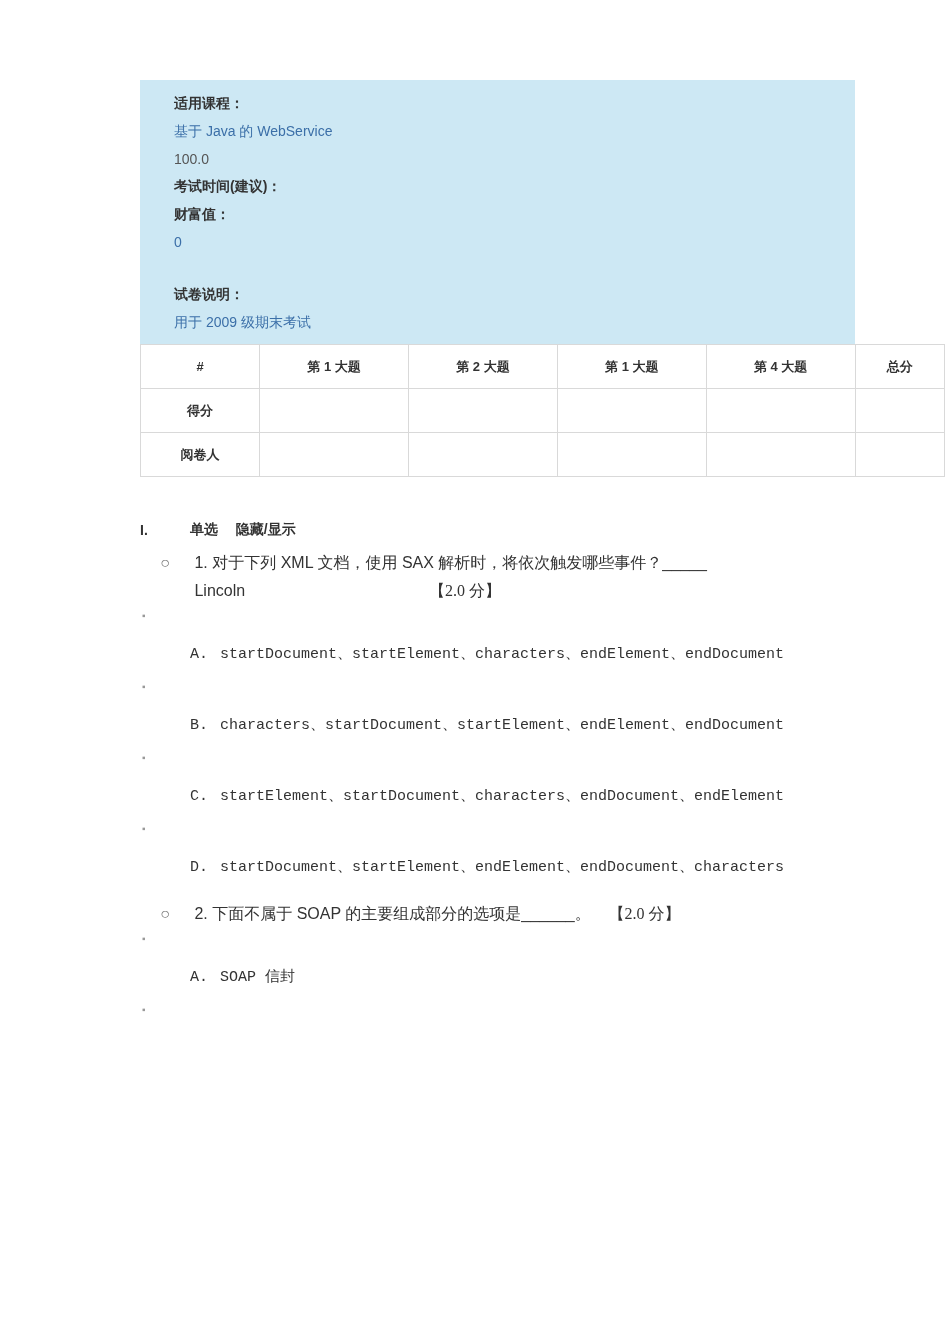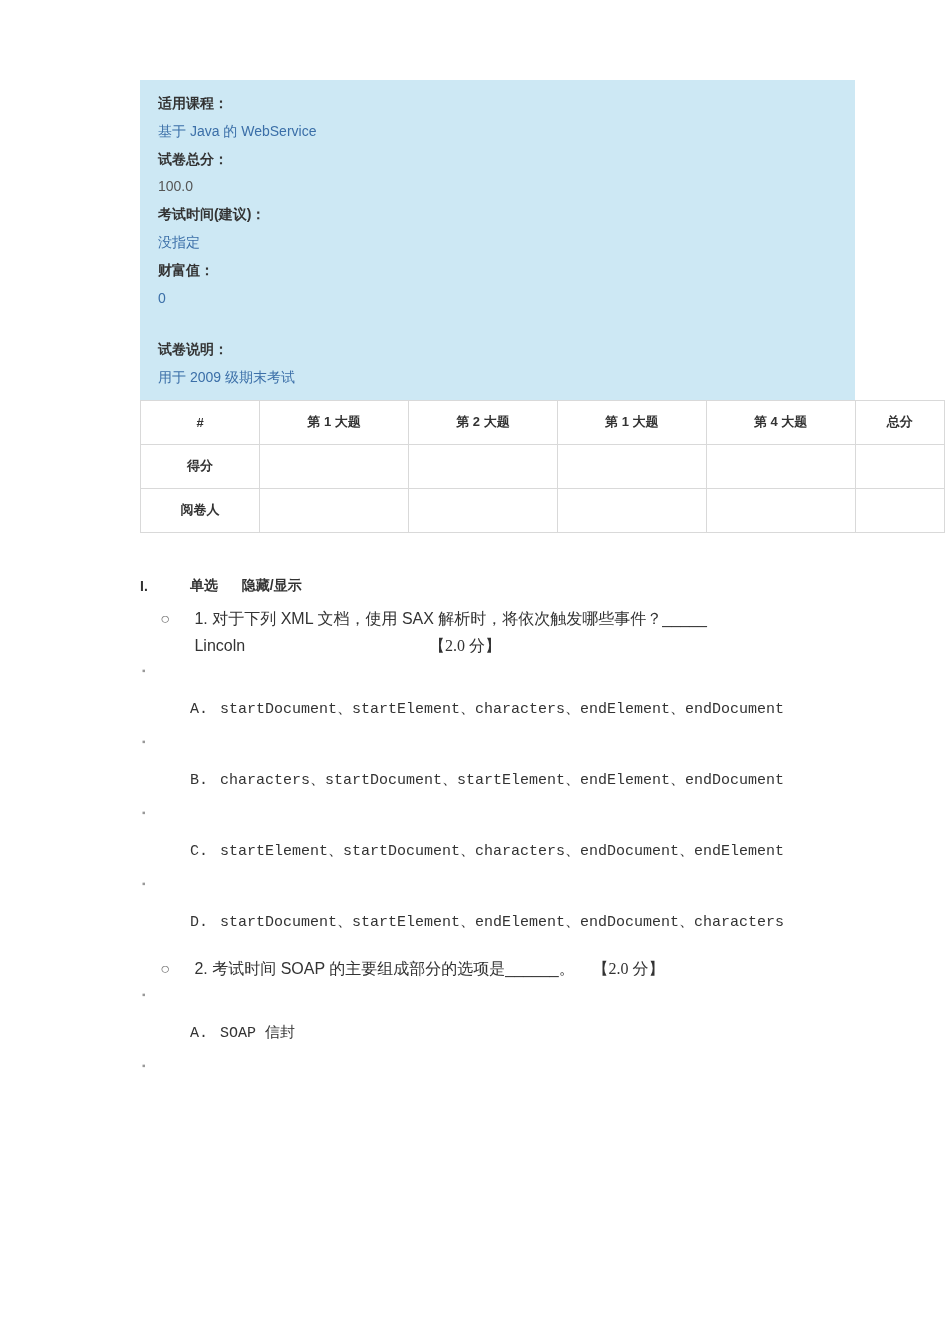--- a/index.html
+++ b/index.html
@@ -11,21 +11,21 @@
       color: #333;
       background: #fff;
       width: 945px;
     }
     .info-block {
       background: #cde8f4;
       padding: 10px 0 4px 0;
       margin-left: 140px;
       margin-right: 90px;
     }
-    .info-row { padding: 2px 18px; line-height: 1.7; }
+    .info-row { padding: 2px 34px; line-height: 1.7; }
     .info-label { font-weight: bold; color: #333; }
     .info-value { color: #555; }
     .info-link { color: #3b6fa8; }
     .gap { height: 24px; }
     .score-table {
       border-collapse: collapse;
       margin-left: 140px;
       width: 805px;
       font-size: 13px;
       background: #fff;
@@ -46,21 +46,21 @@
     .section-spacer { height: 40px; }
 
     .sect-row {
       display: flex;
       align-items: center;
       margin-left: 140px;
       padding: 4px 0;
       font-size: 14px;
     }
     .sect-num { width: 50px; font-weight: bold; }
-    .sect-type { font-weight: bold; margin-right: 16px; }
+    .sect-type { font-weight: bold; margin-right: 10px; }
     .toggle { font-weight: bold; }
 
     .q-row {
       margin-left: 140px;
       padding: 6px 0 6px 0;
       font-size: 16px;
       line-height: 1.7;
     }
     .q-marker { display: inline-block; width: 50px; text-align: center; vertical-align: top; color: #777; }
     .q-body { display: inline-block; width: 680px; vertical-align: top; }
@@ -82,24 +82,22 @@
     }
     .opt-text .opt-label { margin-right: 12px; }
   </style>
 </head>
 <body>
 
 <div style="height:80px;"></div>
 <div class="info-block">
   <div class="info-row"><span class="info-label">适用课程：</span></div>
   <div class="info-row"><span class="info-link">基于 Java 的 WebService</span></div>
-  <div class="info-row"><span class="info-label">试卷总分：</span></div>
   <div class="info-row"><span class="info-value">100.0</span></div>
   <div class="info-row"><span class="info-label">考试时间(建议)：</span></div>
-  <div class="info-row"><span class="info-link">没指定</span></div>
   <div class="info-row"><span class="info-label">财富值：</span></div>
   <div class="info-row"><span class="info-link">0</span></div>
   <div class="gap"></div>
   <div class="info-row"><span class="info-label">试卷说明：</span></div>
   <div class="info-row" style="padding-bottom:6px;"><span class="info-link">用于 2009 级期末考试</span></div>
 </div>
 
 <table class="score-table">
   <tbody>
       <tr>
@@ -166,21 +164,21 @@
 
 <div class="opt-bullet">▪</div>
 <div class="opt-text">
   <span class="opt-label">D.</span><span>startDocument、startElement、endElement、endDocument、characters</span>
 </div>
 
 <div class="q-row">
   <span class="q-marker">○</span>
   <span class="q-body">
     <span>2.</span>
-    <span>考试时间 SOAP 的主要组成部分的选项是______。</span>
+    <span>下面不属于 SOAP 的主要组成部分的选项是______。</span>
     <span>&nbsp;&nbsp;</span>
     <span class="score-tag">【2.0 分】</span>
   </span>
 </div>
 
 <div class="opt-bullet">▪</div>
 <div class="opt-text">
   <span class="opt-label">A.</span><span>SOAP 信封</span>
 </div>
 

